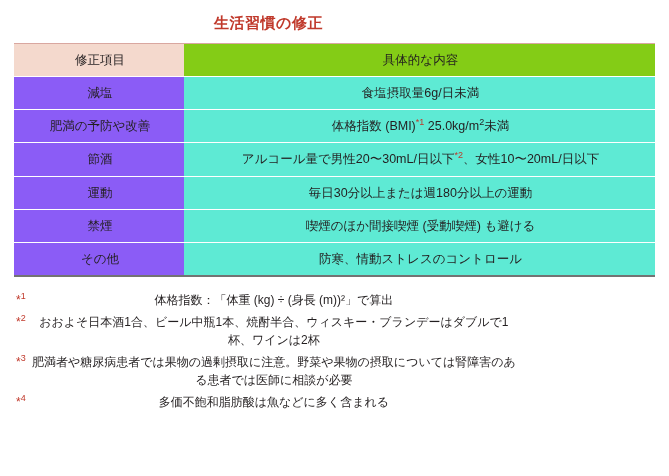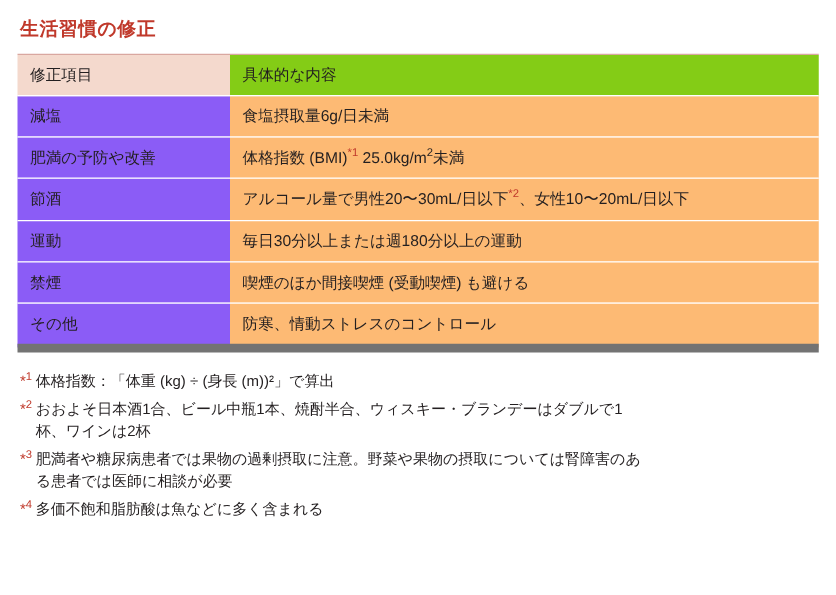--- a/index.html
+++ b/index.html
@@ -12,51 +12,52 @@
     height: 476px;
     font-family: "Liberation Sans", sans-serif;
     color: #231f20;
     position: relative;
     overflow: hidden;
   }
   .page {
     padding: 14px 14px 0 14px;
     box-sizing: border-box;
     width: 535px;
+    text-align: center;
   }
   .title {
     color: #c0392b;
     font-size: 15px;
     font-weight: bold;
     letter-spacing: 0.5px;
     margin: 0 0 10px 2px;
   }
   table.lifestyle {
     border-collapse: collapse;
     width: 641px;
     table-layout: fixed;
     border-top: 1px solid #d9a7a0;
-    border-bottom: 7px solid #737373;
+    border-bottom: 2px solid #737373;
   }
   table.lifestyle td {
     vertical-align: top;
     padding: 7px 8px 7px 10px;
     font-size: 12.5px;
     line-height: 1.45;
     border-top: 1px solid #ffffff;
   }
   table.lifestyle tr:first-child td {
     border-top: none;
   }
   td.col-item {
     width: 152px;
     background: #8b5cf6;
   }
   td.col-detail {
-    background: #fdba74;
+    background: #5eead4;
   }
   tr.head td {
     background: #f4d9cd;
     font-weight: normal;
   }
   tr.head td.col-detail {
     background: #84cc16;
   }
   sup.mark {
     color: #c0392b;

